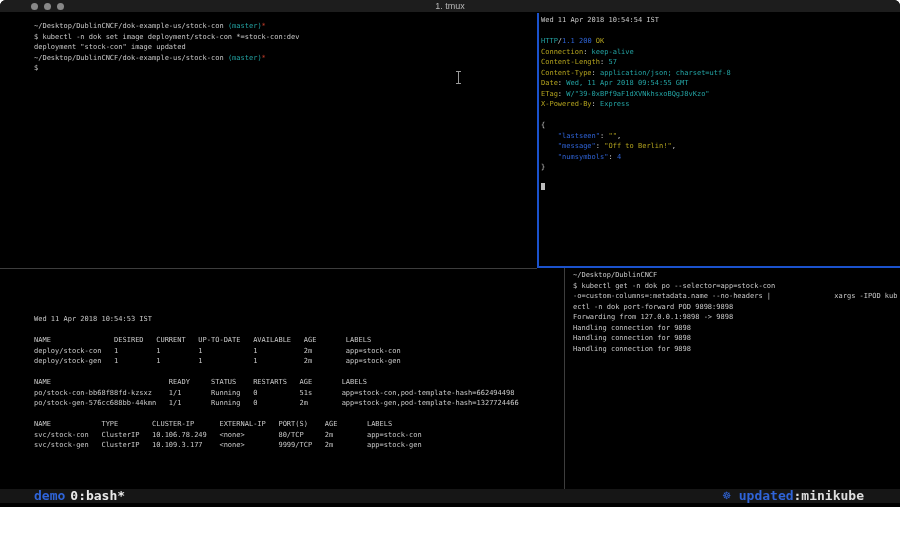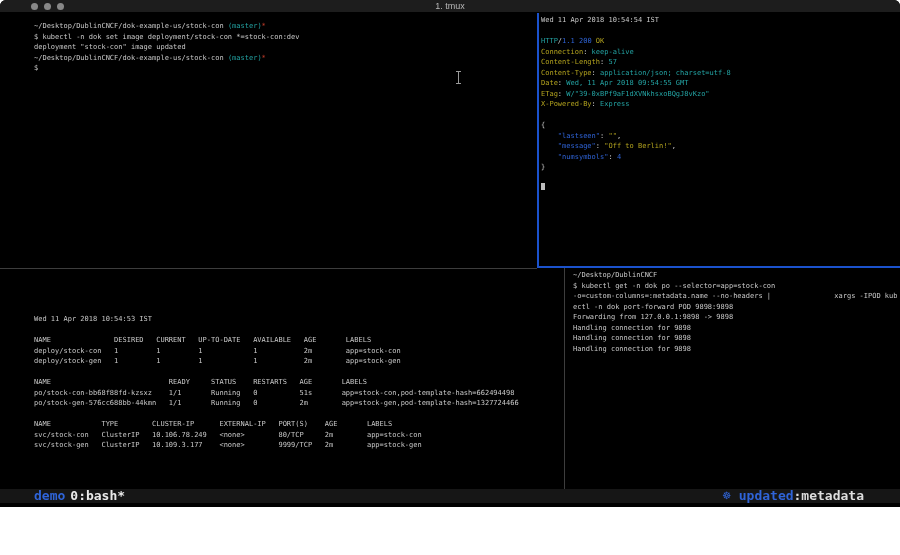--- a/index.html
+++ b/index.html
@@ -71,17 +71,17 @@
   <div class="border-v-bot"></div>
 
   <div class="ibeam"></div>
 
   <div class="statusbar">
     <div class="status-left">
       <span class="session" style="color: rgb(47, 100, 216);">demo</span><span class="window-tab">0:bash*</span>
     </div>
     <div class="status-right">
       <span class="ctx" style="color: rgb(47, 100, 216);">☸</span>
-      <span class="ctx" style="color: rgb(47, 100, 216);">updated</span><span class="ns">:metadata</span>
+      <span class="ctx" style="color: rgb(47, 100, 216);">updated</span><span class="ns">:minikube</span>
     </div>
   </div>
 
 </div>
 
 </body></html>

